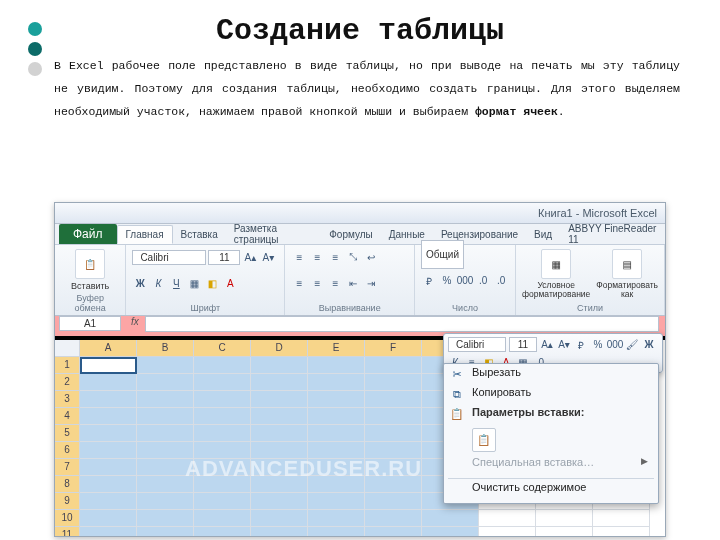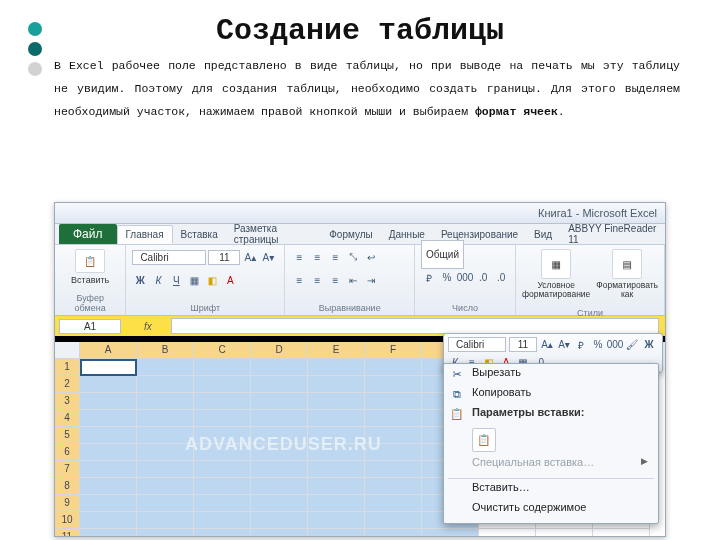--- a/index.html
+++ b/index.html
@@ -19,48 +19,48 @@
   
   .win-title{height:20px;background:linear-gradient(#f7f9fc,#dfe7f2);border-bottom:1px solid #b8c2cf;text-align:right;padding-right:8px;line-height:20px;font-size:11px;color:#4a5a6a}
   
   .tabs{height:20px;background:#eef2f7;border-bottom:1px solid #c4cedb;display:flex;align-items:center;padding-left:0}
   .file-tab{background:#1f6f3a;color:#fff;padding:3px 14px;font-size:12px;border-radius:2px 2px 0 0;margin-left:4px}
   .tab{padding:3px 8px;font-size:10px;color:#3d4d5d;cursor:default}
   .tab.active{background:#fdfdfd;border:1px solid #c4cedb;border-bottom:1px solid #fdfdfd;border-radius:2px 2px 0 0}
   
   .ribbon{height:70px;background:linear-gradient(#f8fafc,#e7edf4);border-bottom:1px solid #b8c2cf;display:flex}
   .grp{border-right:1px solid #cfd8e3;padding:4px 6px 2px 6px;display:flex;flex-direction:column;justify-content:space-between}
-  .grp-lbl{font-size:9px;color:#6b7a8a;text-align:center;margin-top:8px}
+  .grp-lbl{font-size:9px;color:#6b7a8a;text-align:center;margin-top:2px}
   .mini{width:16px;height:16px;display:inline-flex;align-items:center;justify-content:center;color:#3f5a7a}
   .font-row{display:flex;align-items:center;gap:2px}
   .font-name{border:1px solid #b7c1cf;background:#fff;padding:1px 7px;font-size:10px;width:58px}
   .font-size{border:1px solid #b7c1cf;background:#fff;padding:1px 4px;font-size:10px;width:22px;text-align:center}
   .numfmt{border:1px solid #b7c1cf;background:#fff;padding:8px 4px;font-size:10px;width:60px}
   .big-icon{width:28px;height:28px;border:1px solid #cfd8e3;background:#fff;border-radius:2px;margin:0 auto 2px auto;display:flex;align-items:center;justify-content:center}
   
-  .fbar{height:20px;background:#fde047;border-bottom:6px solid #000000;display:flex;align-items:center}
+  .fbar{height:20px;background:#fca5a5;border-bottom:4px solid #000000;display:flex;align-items:flex-start}
   .namebox{width:60px;margin:0 4px;border:1px solid #b7c1cf;background:#fff;text-align:center;font-size:10px;padding:1px 0}
-  .fx{font-style:italic;color:#555;margin:0 19px}
+  .fx{font-style:italic;color:#555;margin:0 6px}
   .formula{flex:1;border:1px solid #b7c1cf;background:#fff;height:14px;margin-right:6px}
   
   .grid{position:relative;background:#fff}
   .colhdrs{display:flex}
   .rowhdr,.ch{border:1px solid #d0d6de;border-top:none;border-left:none;background:#eef2f7;font-size:10px;text-align:center;color:#445}
   .ch{width:56px;height:16px;line-height:16px}
   .rowhdr{width:24px;height:16px;line-height:16px}
   .corner{width:24px;height:16px;border:1px solid #d0d6de;border-top:none;border-left:none;background:#eef2f7}
   .rows{}
   .row{display:flex}
   .cell{width:56px;height:16px;border:1px solid #d8dde4;border-top:none;border-left:none}
   .sel .cell{background:#bcd7ef}
   .sel .rowhdr{background:#f7d58a}
   .sel-first{background:#fff !important;outline:2px solid #2a5a8a;outline-offset:-2px}
   .colhdrs .ch.hl{background:#f7d58a}
   
-  .wm{position:absolute;left:130px;top:92px;font-size:18px;letter-spacing:1px;color:rgba(255,255,255,0.55);font-weight:bold;pointer-events:none}
+  .wm{position:absolute;left:130px;top:116px;font-size:22px;letter-spacing:1px;color:rgba(255,255,255,0.55);font-weight:bold;pointer-events:none}
   
   .mini-tb{position:absolute;left:388px;top:130px;width:210px;background:linear-gradient(#fbfcfe,#e9eef5);border:1px solid #9fb0c3;border-radius:3px;padding:3px 4px;box-shadow:0 2px 6px rgba(0,0,0,0.3);display:flex;align-items:center;gap:3px;flex-wrap:wrap}
   .mini-tb .font-name{width:42px}
   .mini-tb .font-size{width:18px}
   .mini-tb .mini{width:14px;height:14px;font-size:10px}
   
   .ctx{position:absolute;left:388px;top:160px;width:214px;background:#f6f8fb;border:1px solid #98a9bc;border-radius:2px;box-shadow:0 3px 8px rgba(0,0,0,0.35);padding:2px 0;font-size:11px;color:#222}
   .ctx .mi{display:flex;height:20px;padding:0 10px 0 28px;position:relative;cursor:default}
   .ctx .mi .ic{position:absolute;left:5px;width:16px;height:16px;display:flex;align-items:center;justify-content:center;font-size:11px}
   .ctx .mi.disabled{color:#9aa3ad}
@@ -381,21 +381,18 @@
         </div>
       <div class="paste-opts">
         <div class="po">📋</div>
       </div>
       <div class="mi disabled">
           <span>Специальная вставка…</span>
           <span class="arrow">▶</span>
         </div>
       <div class="sep"></div>
       <div class="mi">
-          <span>Вставить…</span>
-        </div>
-      <div class="mi">
           <span>Очистить содержимое</span>
         </div>
 
     </div>
   </div>
 </div>
 
 </body></html>

